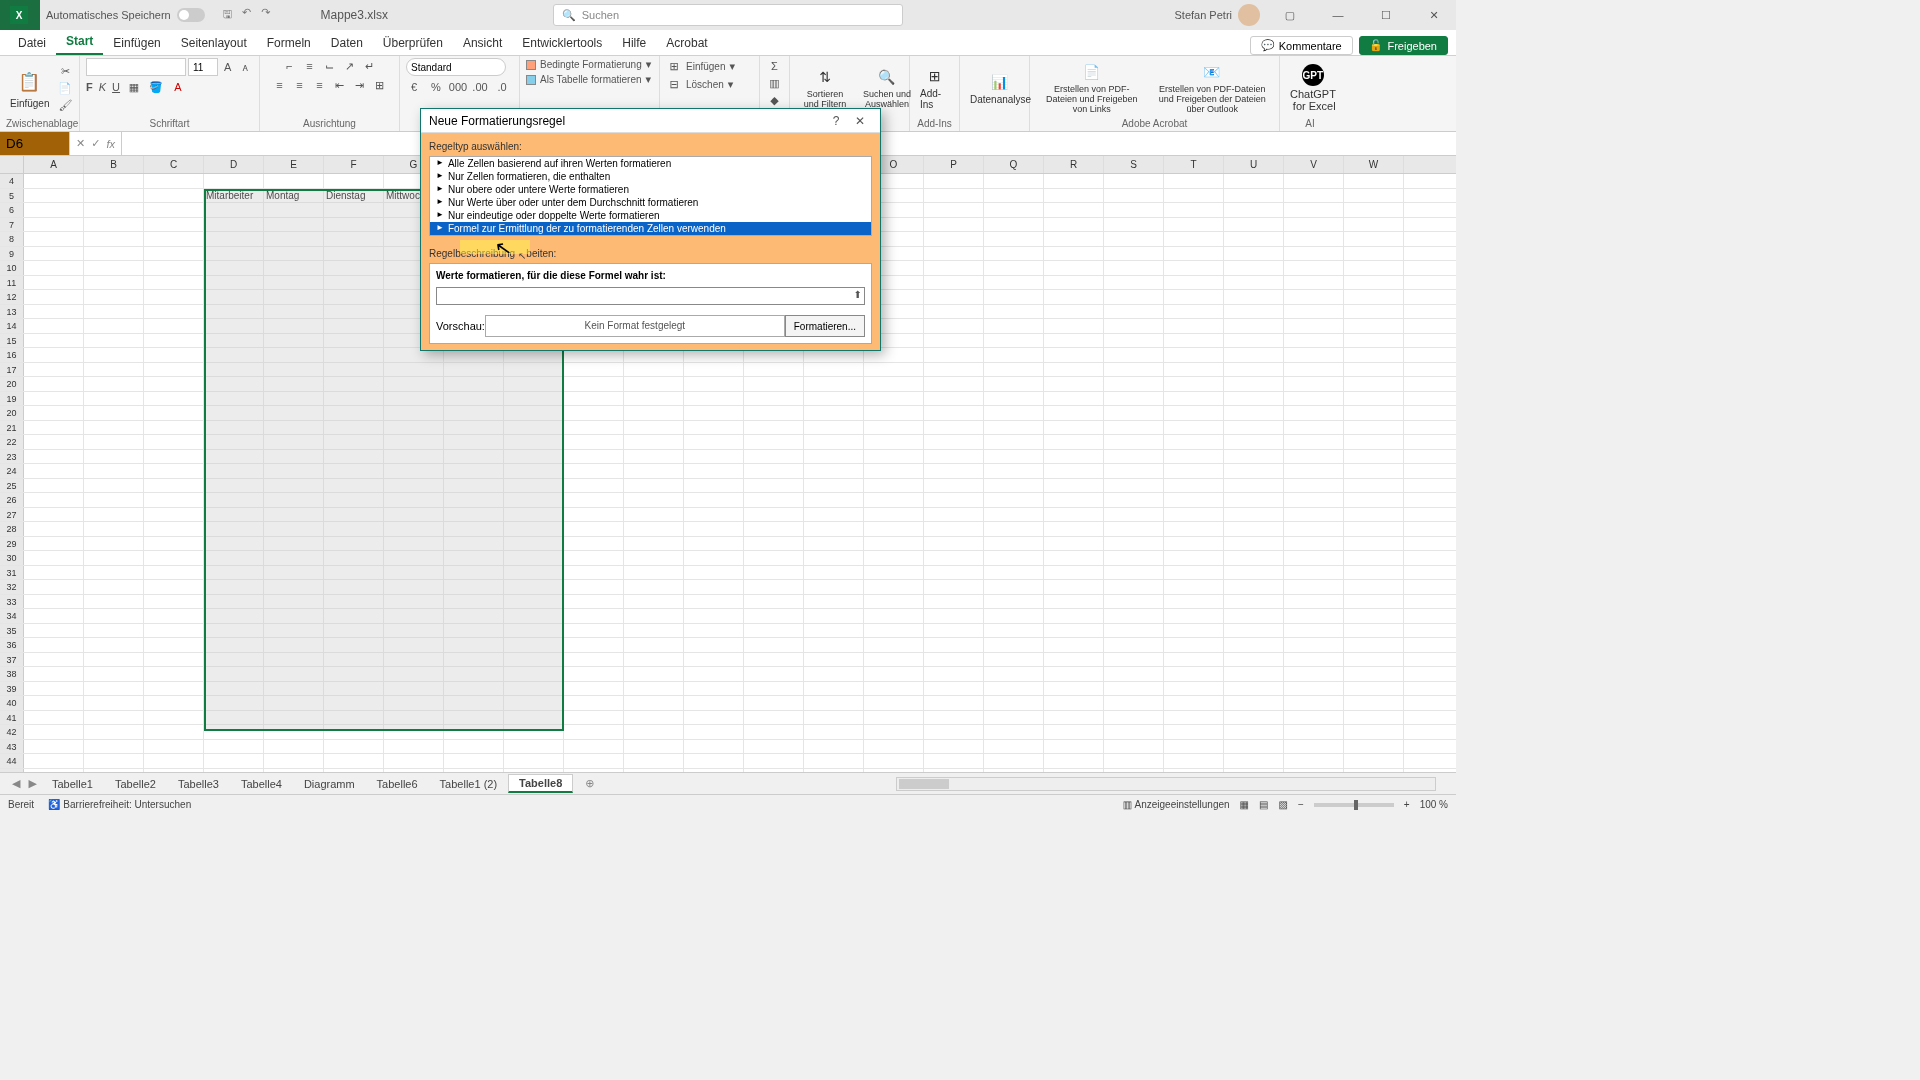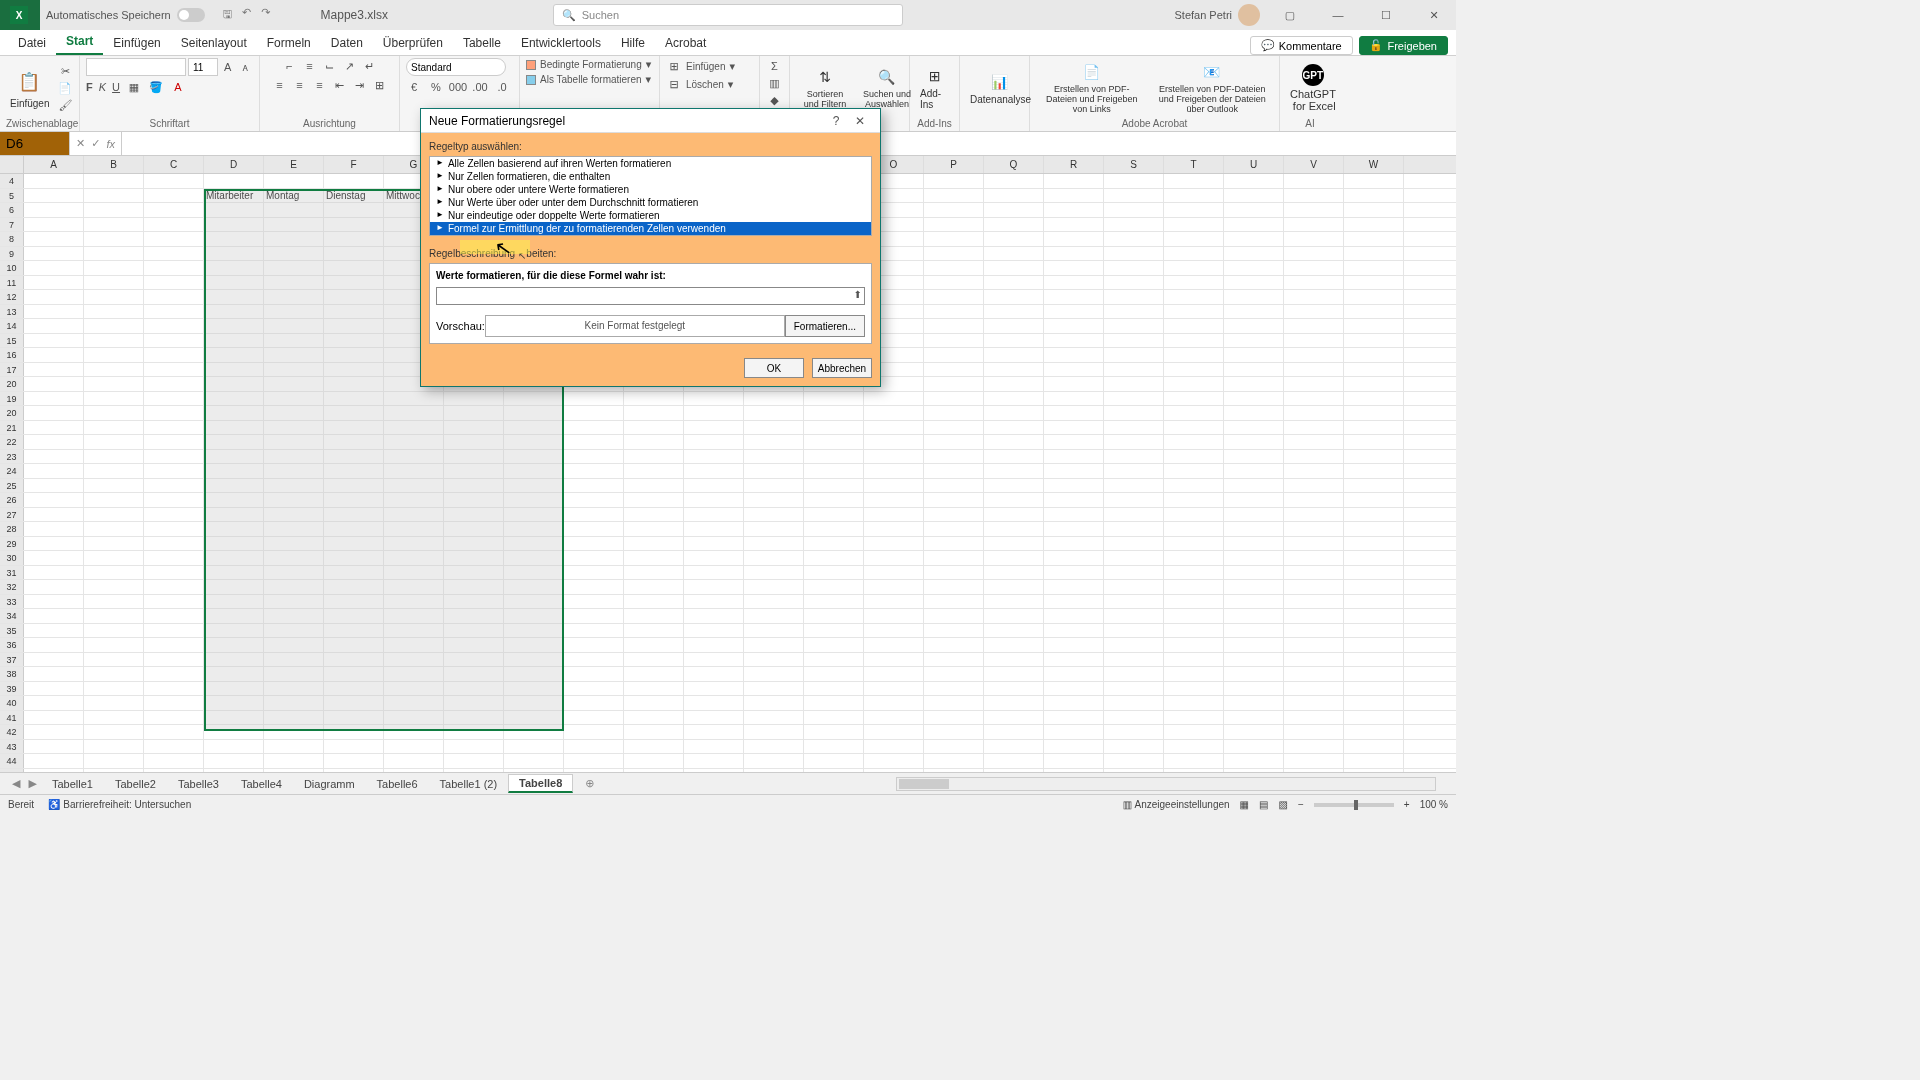--- a/index.html
+++ b/index.html
@@ -133,21 +133,21 @@
 
 <div class="tabs">
 
   <div class="tab">Datei</div>
     <div class="tab active">Start</div>
     <div class="tab">Einfügen</div>
     <div class="tab">Seitenlayout</div>
     <div class="tab">Formeln</div>
     <div class="tab">Daten</div>
     <div class="tab">Überprüfen</div>
-    <div class="tab">Tabelle</div>
+    <div class="tab">Ansicht</div>
     <div class="tab">Entwicklertools</div>
     <div class="tab">Hilfe</div>
     <div class="tab">Acrobat</div>
     <div class="tabs-right">
     <div class="btn-pill">
         <span>💬</span>
         <span>Kommentare</span>
       </div>
     <div class="btn-pill btn-share">
         <span>🔓</span>
@@ -1527,20 +1527,16 @@
         <div class="formula-input">
           <span class="picker">⬆</span>
         </div>
         <div class="preview-row">
           <span>Vorschau:</span>
           <div class="preview-box">Kein Format festgelegt</div>
           <button class="fmt-btn">Formatieren...</button>
         </div>
       </div>
     </div>
-    <div class="dialog-buttons">
-      <button class="dlg-btn">OK</button>
-      <button class="dlg-btn">Abbrechen</button>
-    </div>
   </div>
   <div class="cursor-highlight"></div>
   <div class="cursor">↖</div>
 </div>
 
 </body></html>

